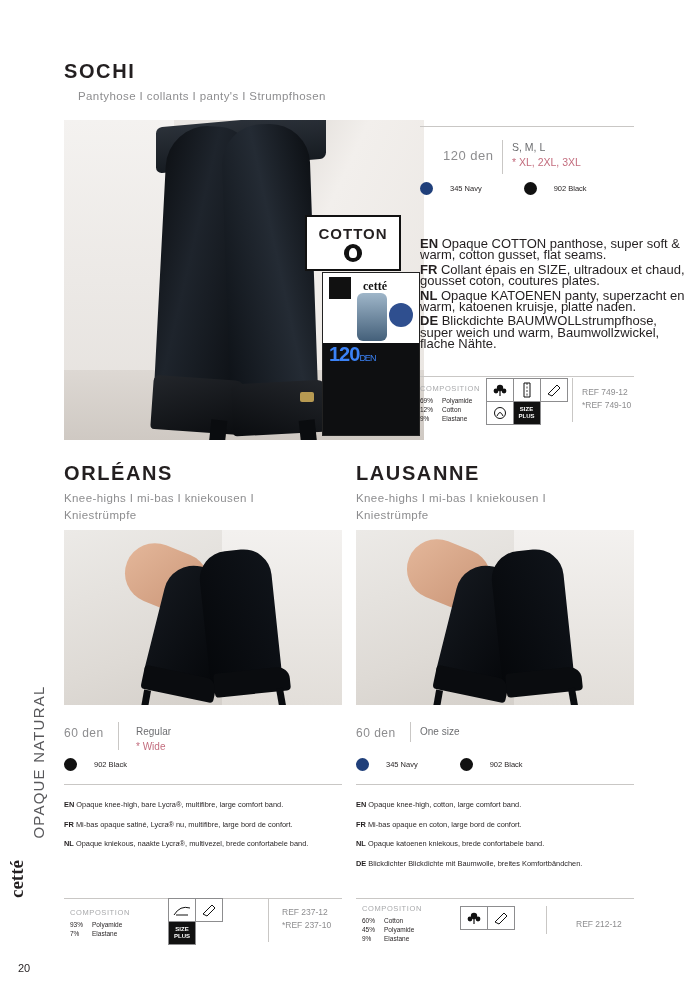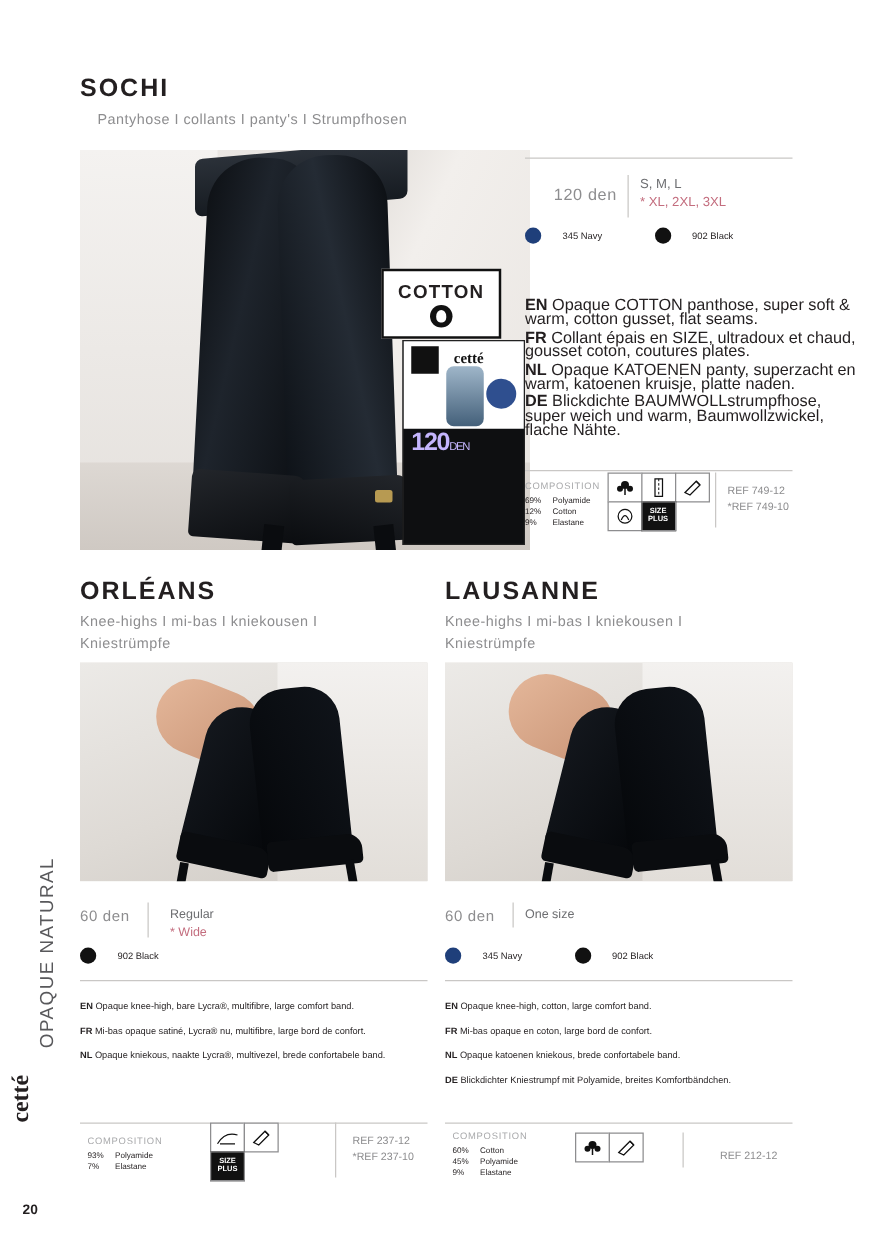--- a/index.html
+++ b/index.html
@@ -27,21 +27,21 @@
   }
   .rail-logo{
     position:absolute;left:6px;top:898px;
     font-family:"Liberation Serif", serif;
     font-size:19px;font-weight:bold;color:#231f20;
     transform:rotate(-90deg);transform-origin:left top;
     white-space:nowrap;
   }
   .pagenum{
     position:absolute;left:18px;top:962px;
-    font-size:11px;color:#231f20;font-weight:bold;
+    font-size:11px;color:#231f20;
   }
 
   
   .title{
     position:absolute;font-size:20px;letter-spacing:1.6px;color:#231f20;
     font-weight:bold;
   }
   .subtitle{
     position:absolute;font-size:11.5px;letter-spacing:.4px;color:#8d8d8f;
     line-height:17px;
@@ -97,21 +97,21 @@
   .pack{position:absolute;left:322px;top:272px;width:96px;height:162px;background:#0e0f11;
       border:1px solid #222;}
   .pack-top{position:absolute;left:0;top:0;width:96px;height:70px;background:#fff;}
   .pack-brand{position:absolute;left:40px;top:6px;font-family:"Liberation Serif",serif;
       font-size:12px;font-weight:bold;color:#111;}
   .pack-sq{position:absolute;left:6px;top:4px;width:22px;height:22px;background:#111;}
   .pack-fig{position:absolute;left:34px;top:20px;width:30px;height:48px;
       background:linear-gradient(180deg,#9fb6c9,#44607a);border-radius:6px;}
   .pack-blue{position:absolute;left:66px;top:30px;width:24px;height:24px;border-radius:50%;
       background:#2f4f8f;}
-  .pack-den{position:absolute;left:6px;top:70px;font-size:20px;font-weight:bold;color:#c4b5fd;
+  .pack-den{position:absolute;left:6px;top:70px;font-size:20px;font-weight:bold;color:#3b82f6;
       letter-spacing:-1px;}
   .pack-den small{font-size:9px;font-weight:normal;}
 
   
   .rule{position:absolute;background:#c9c7c5;height:1px;}
   .vrule{position:absolute;background:#c9c7c5;width:1px;}
 
   .den{position:absolute;font-size:13px;color:#8d8d8f;letter-spacing:.5px;}
   .sizes{position:absolute;font-size:10.5px;color:#6d6e71;line-height:15px;}
   .sizes .hl{color:#c36d7e;}
@@ -384,21 +384,21 @@
 
   <div class="rule" style="left:356px;top:784px;width:278px;"></div>
   <div class="desc2" style="left:356px;top:792px;">
     <p><b>EN</b>
       <span>Opaque knee-high, cotton, large comfort band.</span></p>
     <p><b>FR</b>
       <span>Mi-bas opaque en coton, large bord de confort.</span></p>
     <p><b>NL</b>
       <span>Opaque katoenen kniekous, brede confortabele band.</span></p>
     <p><b>DE</b>
-      <span>Blickdichter Kniestrumpf mit Polyamide, breites Komfortbändchen.</span></p>
+      <span>Blickdichter Blickdichte mit Baumwolle, breites Komfortbändchen.</span></p>
   </div>
 
   <div class="rule" style="left:356px;top:898px;width:278px;"></div>
   <div class="comp-title" style="left:362px;top:904px;">COMPOSITION</div>
   <div class="comp-list" style="left:362px;top:916px;">
     <div><span class="pc">60%</span><span>Cotton</span></div>
     <div><span class="pc">45%</span><span>Polyamide</span></div>
     <div><span class="pc">9%</span><span>Elastane</span></div>
   </div>
 

